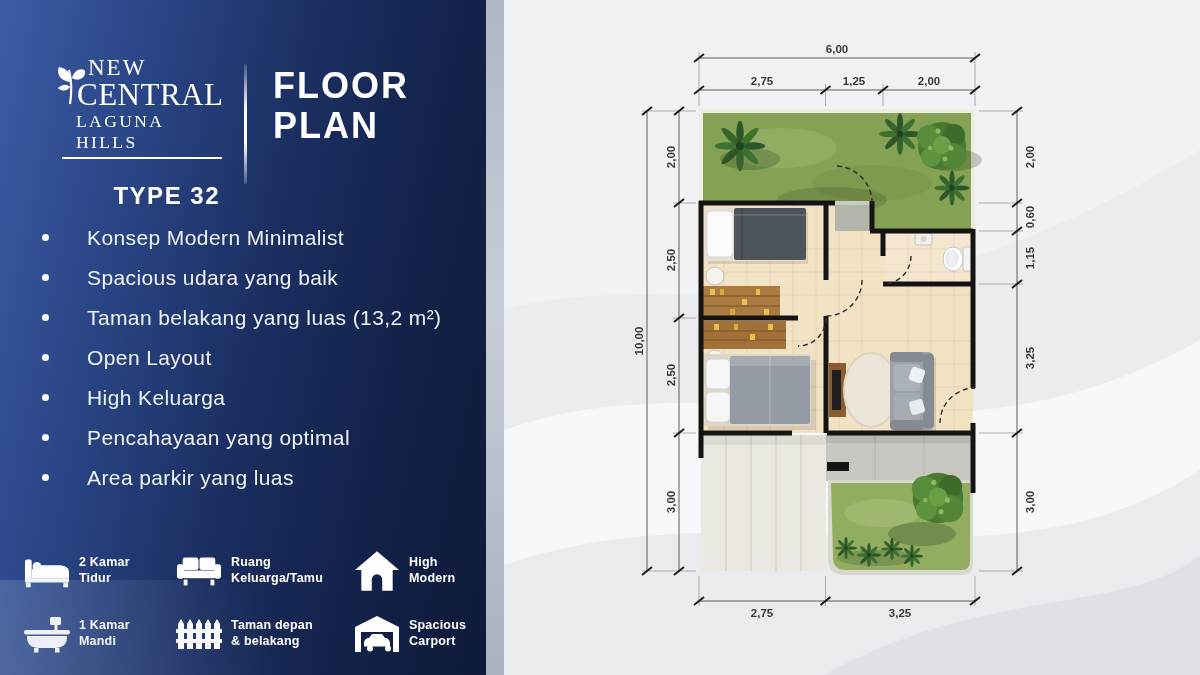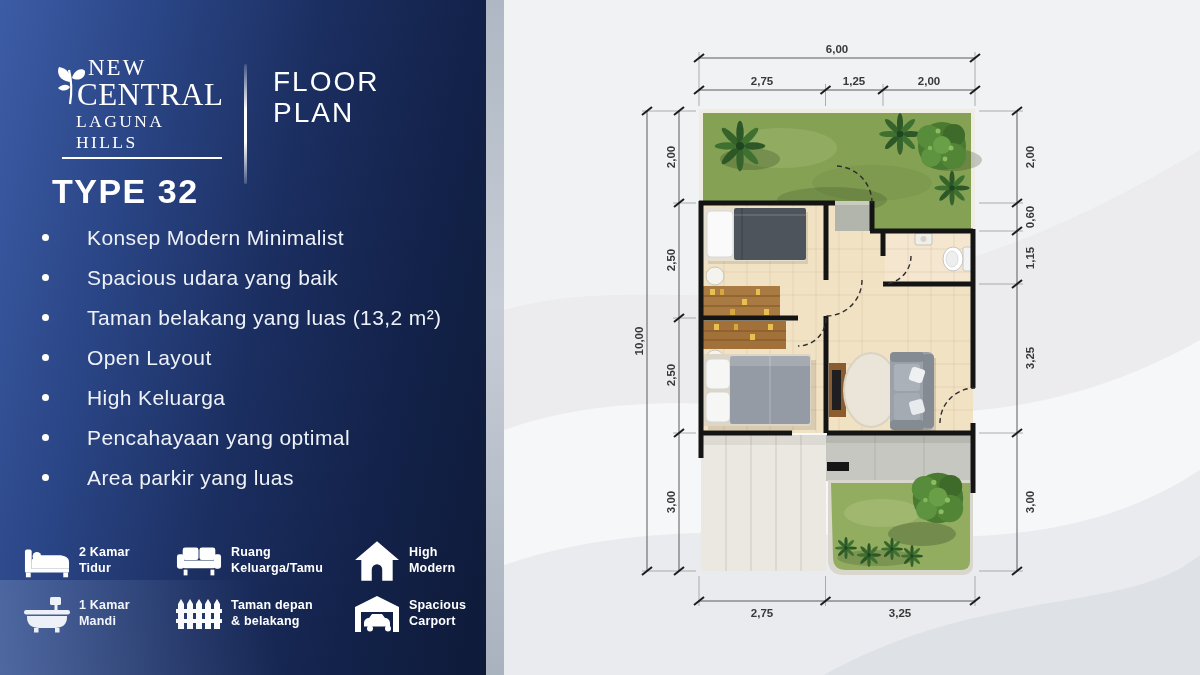--- a/index.html
+++ b/index.html
@@ -15,36 +15,36 @@
         background:linear-gradient(180deg,#aeb7c3,#c7cdd6 45%,#a9b2bf);}
 
   
   .brand-row{position:absolute;left:52px;top:56px;display:flex;align-items:flex-start;color:#fff;}
   .logo{width:168px;position:relative;}
   .leaf{position:absolute;left:2px;top:10px;width:34px;height:40px;}
   .logo-new{font-family:"Liberation Serif",serif;font-size:23px;letter-spacing:2px;margin-left:36px;line-height:1;}
   .logo-central{font-family:"Liberation Serif",serif;font-size:31px;letter-spacing:.5px;margin-left:25px;line-height:1.02;}
   .logo-hills{font-family:"Liberation Serif",serif;font-size:17.5px;letter-spacing:2.4px;margin-left:24px;line-height:1.2;}
   .logo-rule{height:2px;background:#fff;margin:4px 0 0 10px;width:160px;}
-  .logo-type{font-size:34px;font-weight:800;letter-spacing:1.5px;margin-top:13px;text-align:left;}
+  .logo-type{font-size:24px;font-weight:800;letter-spacing:1.5px;margin-top:23px;text-align:right;}
   .divider{width:3px;height:120px;margin:8px 0 0 24px;border-radius:2px;flex:none;
            background:linear-gradient(180deg,rgba(255,255,255,.15),#fff 38%,#fff 65%,rgba(255,255,255,.18));}
-  .heading{margin:10px 12px 0 26px;font-size:28px;font-weight:400;letter-spacing:2px;line-height:1.12;}
+  .heading{margin:10px 12px 0 26px;font-size:36px;font-weight:700;letter-spacing:2px;line-height:1.12;}
   .heading span{display:block;}
 
   
   .features{position:absolute;left:42px;top:226px;list-style:none;margin:0;padding:0;}
   .features li{display:flex;align-items:center;margin-bottom:17px;color:#eef2f8;
                font-size:21px;letter-spacing:.4px;height:23px;gap:19px;}
   .dot{width:7px;height:7px;border-radius:50%;background:#fff;margin-right:19px;flex:none;}
 
   
   .amenities{position:absolute;left:24px;top:540px;display:grid;
              grid-template-columns:152px 178px 132px;row-gap:11px;}
-  .amenity{display:flex;align-items:center;color:#fff;}
+  .amenity{display:flex;align-items:center;color:#fff;margin-top:10px;}
   .am-icon{width:46px;height:42px;flex:none;margin-right:9px;fill:#fff;}
   .am-label{font-size:12.5px;font-weight:700;line-height:1.25;letter-spacing:.2px;}
   .am-label span{display:block;}
 
   
   .bg-swoosh{position:absolute;left:504px;top:0;width:696px;height:675px;}
   .floorplan{position:absolute;left:622px;top:18px;width:444px;height:640px;}
 
   .dim-line{stroke:#5a5a5a;stroke-width:1;}
   .ext-line{stroke:#9a9a9a;stroke-width:.8;}

